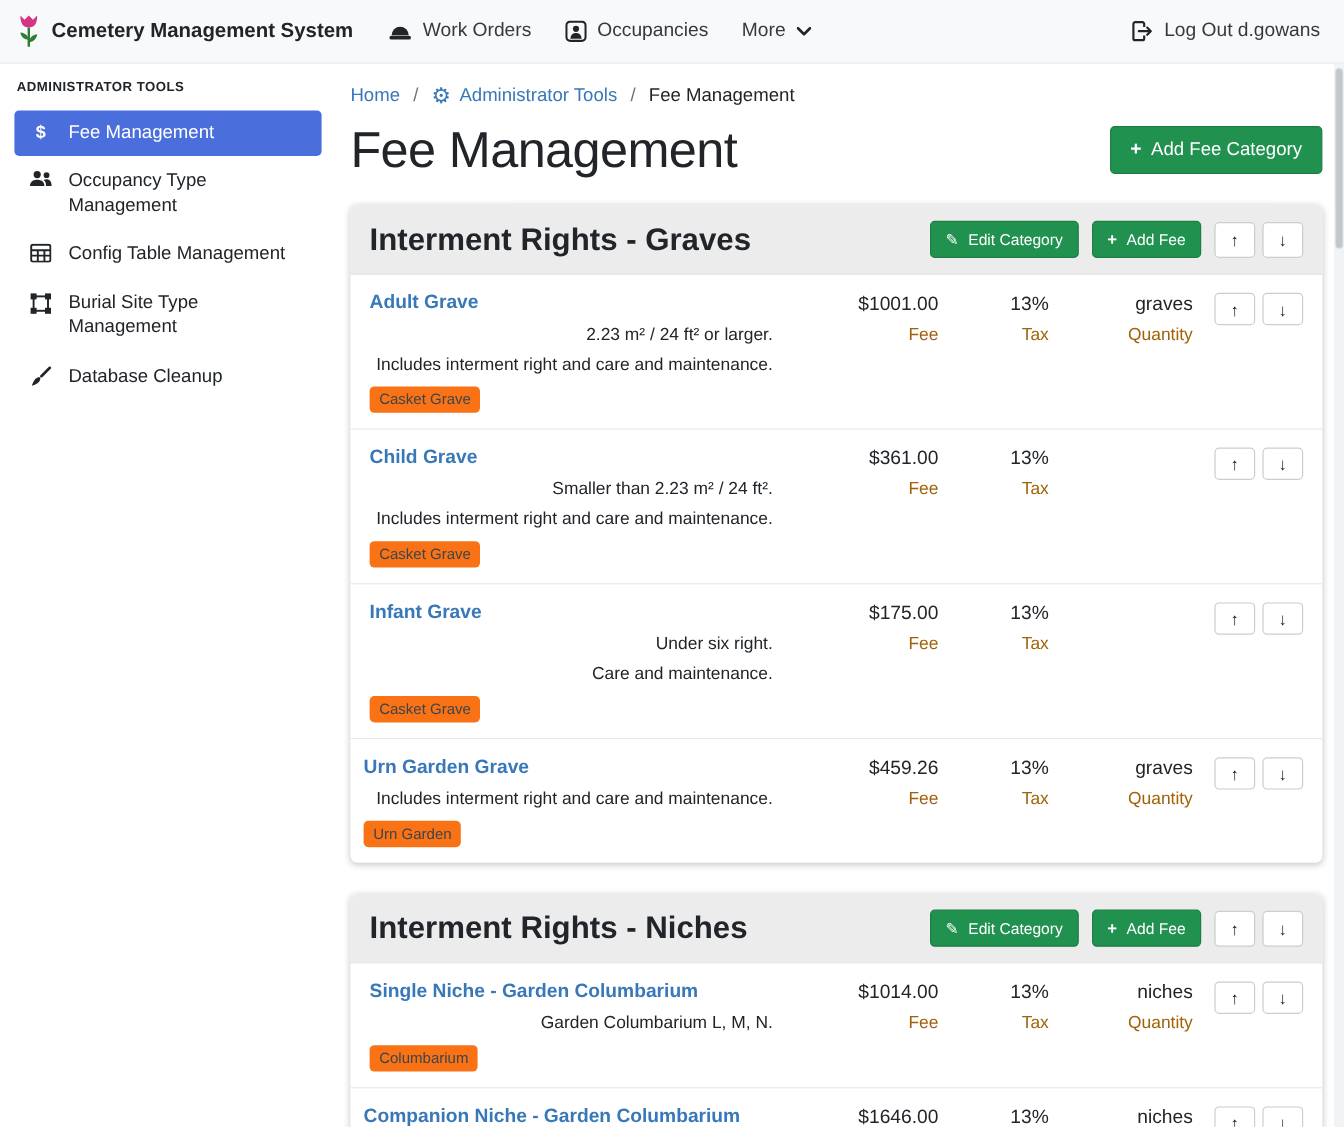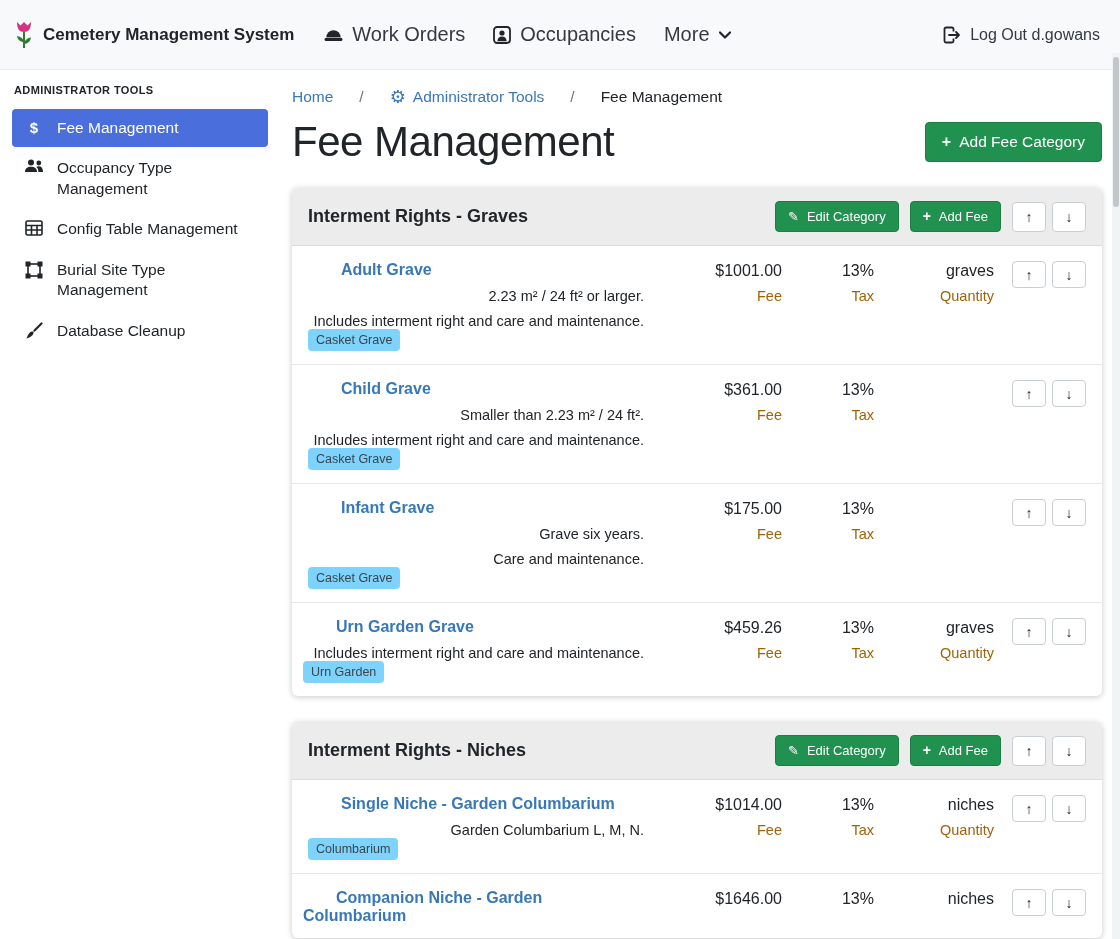--- a/index.html
+++ b/index.html
@@ -6,46 +6,46 @@
   html,body { width:1120px; height:939px; }
   body {
     font-family: "Liberation Sans", "DejaVu Sans", sans-serif;
     background:#ffffff; color:#212529; overflow:hidden;
   }
   a { text-decoration:none; color:inherit; }
   button { font-family:inherit; cursor:pointer; }
 
   
   .topbar {
-    height:70px; background:#f8f9fa; border-bottom:1px solid #e9ecef;
+    height:53px; background:#f8f9fa; border-bottom:1px solid #e9ecef;
     display:flex; align-items:center; padding:0 14px;
   }
   .brand { display:flex; align-items:center; gap:9px; font-size:17px; font-weight:700; margin-right:16px; cursor:pointer; }
   .topnav { display:flex; align-items:center; }
-  .nav-link { display:flex; align-items:center; gap:9px; padding:10px 14px; font-size:20px; color:#343a40; cursor:pointer; }
+  .nav-link { display:flex; align-items:center; gap:9px; padding:10px 14px; font-size:16px; color:#343a40; cursor:pointer; }
   .spacer { flex:1; }
   .logout-link { display:flex; align-items:center; gap:9px; font-size:16px; color:#343a40; padding:10px 6px; cursor:pointer;justify-content:center; }
 
   
   .layout { display:flex; height:886px; }
   .sidebar { width:280px; flex:0 0 280px; padding:12px 12px 0; }
   .sidebar-heading { font-size:11px; font-weight:700; letter-spacing:.4px; color:#212529; padding:2px 2px 13px; }
   .side-item {
     display:flex; gap:13px; align-items:flex-start; padding:9px 12px;
     border-radius:4px; font-size:15.5px; line-height:1.32; color:#212529;
     margin-bottom:2px; cursor:pointer;
   }
   .side-item .sicon { width:20px; flex:0 0 20px; display:flex; justify-content:center; margin-top:1px; }
   .side-item.active { background:#4a6fdc; color:#ffffff; }
   .dollar-glyph { font-weight:700; font-size:15px; line-height:1.2; }
 
   .main { flex:1; padding:14px 18px 0 12px; }
 
   
-  .breadcrumb { display:flex; align-items:flex-end; gap:26px; font-size:15.5px; margin:4px 0 12px; }
+  .breadcrumb { display:flex; align-items:flex-end; gap:11px; font-size:15.5px; margin:4px 0 12px; }
   .breadcrumb a { color:#3878b8; }
   .crumb-with-icon { display:flex; align-items:center; gap:7px; }
   .crumb-sep { color:#6c757d; }
   .crumb-current { color:#212529; }
   .gear { color:#3878b8; font-size:18px; line-height:1; }
 
   
   .page-head { display:flex; align-items:center; justify-content:space-between; margin:2px 0 22px; }
   .page-title { font-size:42px; font-weight:400; letter-spacing:-0.5px; }
 
@@ -58,37 +58,37 @@
   .plus { font-size:16px; font-weight:700; line-height:.9; }
   .btn-sm .plus { font-size:14px; }
   .pencil { font-size:13px; line-height:1; }
 
   
   .card { border-radius:6px; box-shadow:0 1px 6px rgba(0,0,0,.22); margin-bottom:26px; background:#fff; }
   .card-header {
     background:#ececec; border-bottom:1px solid #d9dcdf; border-radius:6px 6px 0 0;
     padding:13px 16px; display:flex; align-items:center;
   }
-  .card-title { font-size:18px; font-weight:600; flex:1; }
+  .card-title { font-size:26px; font-weight:600; flex:1; }
   .card-header .btn { margin-left:11px; }
   .hdr-arrows { display:flex; gap:6px; margin-left:11px; }
   .arrow-btn {
     width:34px; height:30px; background:#fff; border:1px solid #c9ced3; border-radius:4px;
     font-size:14px; color:#212529; display:flex; align-items:center; justify-content:center;
   }
 
   
   .fee-row { display:flex; align-items:flex-start; padding:15px 16px 13px; border-bottom:1px solid #e6e9ec; }
   .fee-row:last-child { border-bottom:none;padding-left:11px; }
   .fee-info { flex:1; padding-right:10px; }
-  .fee-name { color:#3878b8 !important; font-weight:700; font-size:16px;margin-left:33px; }
+  .fee-name { color:#3878b8 !important; font-weight:700; font-size:16px; }
   .fee-desc { font-size:14.5px; margin-top:9px;text-align:right; }
   .fee-desc:empty { display:none; }
   .badge {
-    display:inline-block; background:#7dd3fc; color:#3e444a;
+    display:inline-block; margin-top:10px; background:#f97316; color:#3e444a;
     font-size:12.5px; padding:4px 8px; border-radius:4px;
   }
   .stat { text-align:right; padding-top:1px; }
   .stat .val { font-size:16px; }
   .stat .lbl { font-size:14.5px; color:#a16207; margin-top:8px; }
   .stat .val:empty, .stat .lbl:empty { display:none; }
   .col-fee { width:128px; }
   .col-tax { width:92px; }
   .col-qty { width:120px; }
   .row-arrows { display:flex; gap:6px; margin-left:18px; }
@@ -303,21 +303,21 @@
             </button>
           <button class="arrow-btn">
               <span>↓</span>
             </button>
         </div>
       </div>
 
       <div class="fee-row">
         <div class="fee-info">
           <a href="#" class="fee-name">Infant Grave</a>
-          <div class="fee-desc">Grave six years.</div>
+          <div class="fee-desc">Under six right.</div>
           <div class="fee-desc">Care and maintenance.</div>
           <span class="badge">Casket Grave</span>
         </div>
         <div class="stat col-fee">
           <div class="val">$175.00</div>
           <div class="lbl">Fee</div>
         </div>
         <div class="stat col-tax">
           <div class="val">13%</div>
           <div class="lbl">Tax</div>

